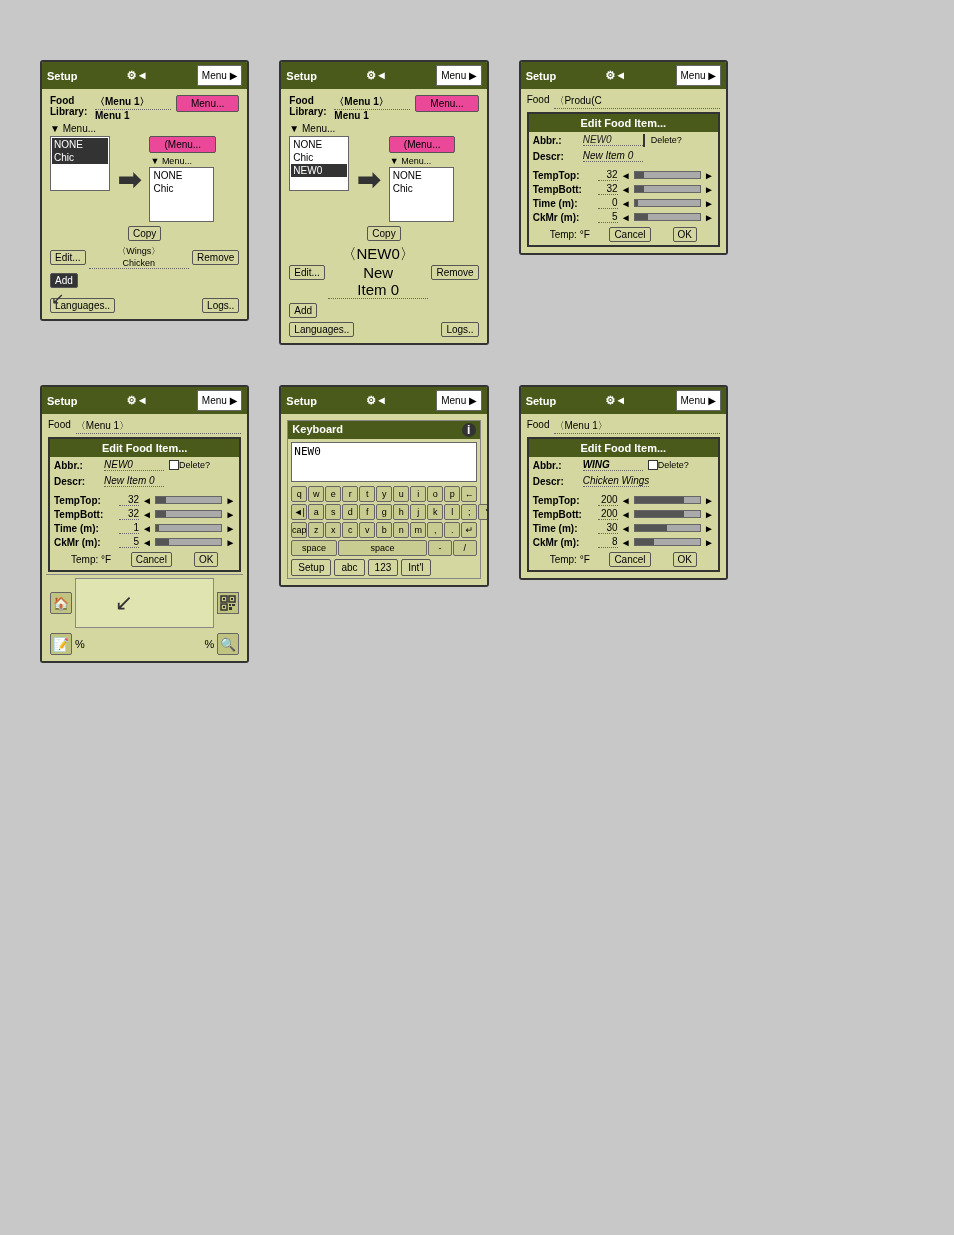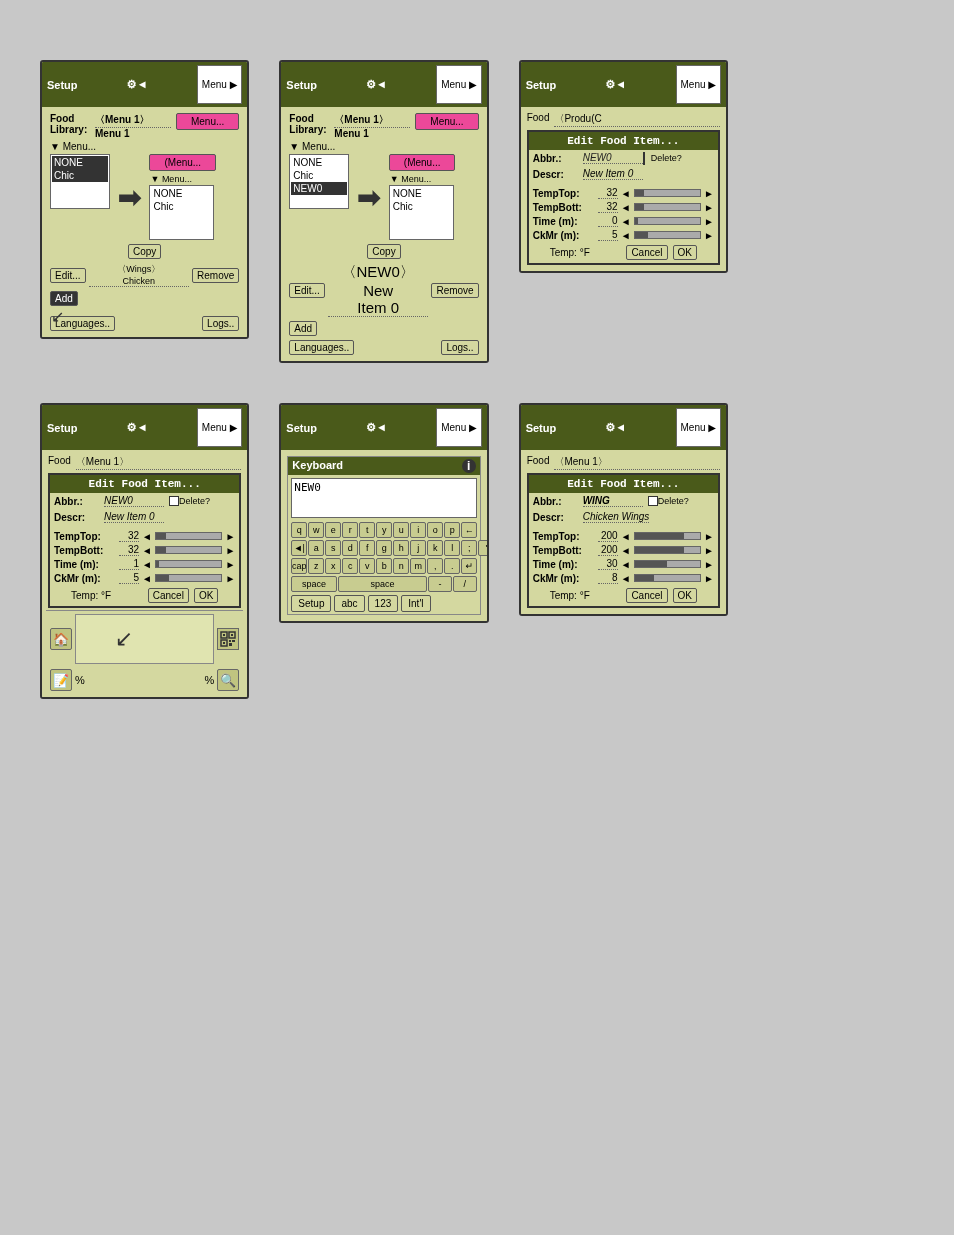--- a/index.html
+++ b/index.html
@@ -33,21 +33,21 @@
       border-radius: 3px;
       width: 220px;
       position: relative;
       overflow: hidden;
     }
 
     .menu-btn {
       background: #fff;
       color: #000;
       border: 1px solid #666;
-      padding: 13px 4px;
+      padding: 4px 4px;
       font-size: 10px;
       cursor: pointer;
       display: inline-flex;
       align-items: center;
       gap: 2px;
     }
 
     .pda-body {
       padding: 4px;
       background: #d4d8a0;
@@ -156,21 +156,20 @@
       margin: 2px;
     }
 
     .edit-dialog-header {
       background: #4a5a1a;
       color: #fff;
       text-align: center;
       font-weight: bold;
       font-size: 11px;
       padding: 3px;
-      font-family: Liberation Mono, monospace;
     }
 
     .edit-field-row {
       display: flex;
       align-items: center;
       padding: 2px 4px;
       font-size: 10px;
     }
 
     .edit-field-label {
@@ -225,21 +224,21 @@
     .edit-bottom {
       display: flex;
       align-items: center;
       justify-content: space-between;
       padding: 3px 21px;
       font-size: 10px;
     }
 
     .cancel-ok-row {
       display: flex;
-      gap: 5px;
+      gap: 22px;
     }
 
     
     .keyboard-panel {
       background: #d4d8a0;
       border: 1px solid #888;
       margin: 2px;
     }
 
     .keyboard-header {

